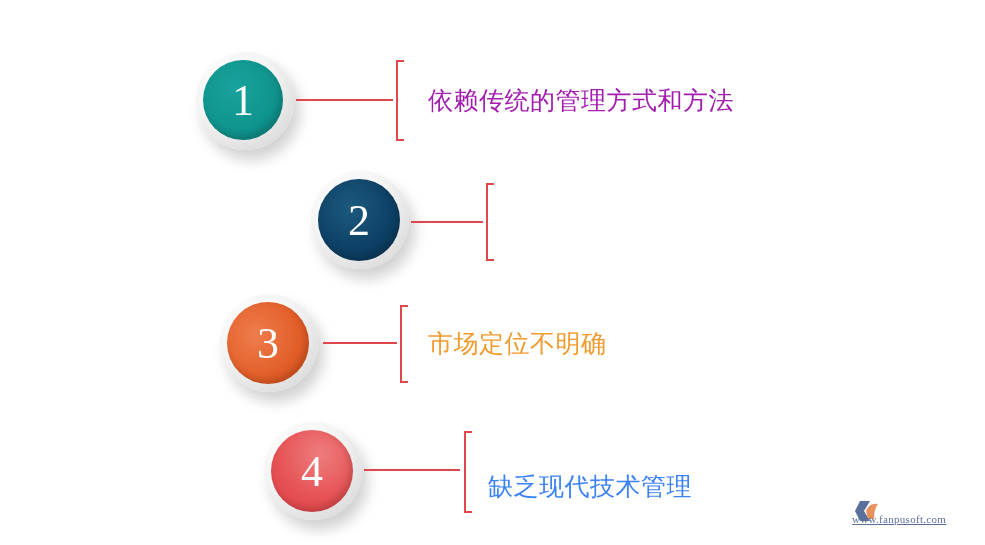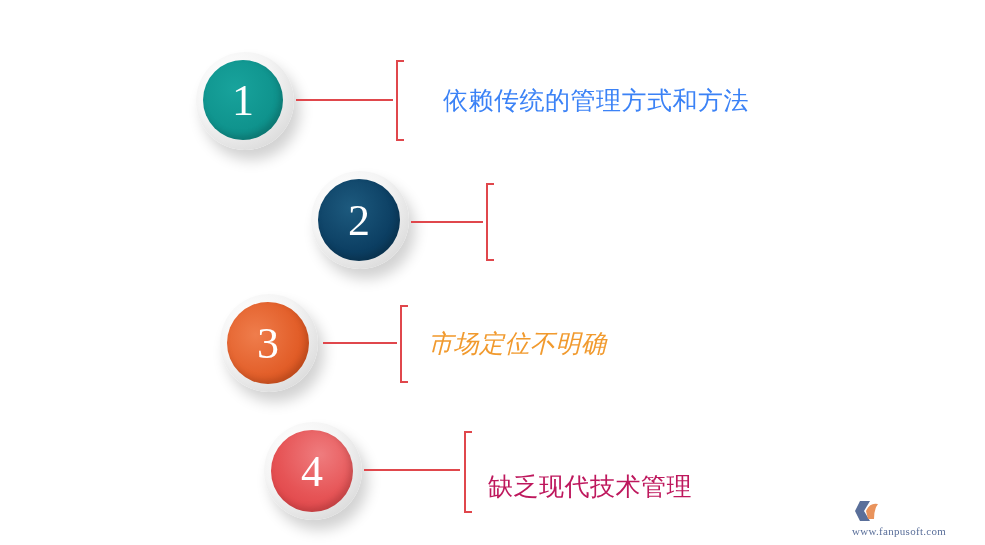--- a/index.html
+++ b/index.html
@@ -13,63 +13,63 @@
           color: #ffffff; font-family: "Liberation Serif", "DejaVu Serif", serif; font-size: 44px;
           box-shadow: inset -3px -4px 6px rgba(0,0,0,0.15); }
   .connector { position: absolute; height: 2px; background: #e0474c; }
   .bracket { position: absolute; width: 8px; border: 2px solid #e0474c; border-right: none; box-sizing: border-box; }
   .label { position: absolute; font-size: 25px; white-space: nowrap; letter-spacing: 0.5px;
            font-family: "DejaVu Serif", "Liberation Serif", serif; }
   .logo { position: absolute; left: 850px; top: 495px; width: 130px; height: 45px; }
   .logo-mark { position: absolute; left: 4px; top: 4px; width: 26px; height: 24px; }
   .logo-name { position: absolute; left: 32px; top: 0px; font-size: 22px; color: #5a6f9a;
                font-family: "DejaVu Sans", "Liberation Sans", sans-serif; letter-spacing: 1px; }
-  .logo-url { position: absolute; left: 2px; top: 30px; font-size: 11px; color: #5a6f9a;
-              font-family: "Liberation Serif", "DejaVu Serif", serif; letter-spacing: 0.3px; }
+  .logo-url { position: absolute; left: 2px; top: 18px; font-size: 11px; color: #5a6f9a;
+              font-family: "Liberation Serif", "DejaVu Serif", serif; letter-spacing: 0.3px; text-decoration: underline; }
 </style>
 </head>
 <body>
 
 <div class="item">
   <div class="halo" style="left:196px; top:52px; width:98px; height:98px;"></div>
   <div class="disc" style="left:203px; top:60px; width:80px; height:80px; background: radial-gradient(circle at 40% 35%, #18a39c, #0f938d 60%, #0c807a);">
     <span>1</span>
   </div>
   <div class="connector" style="left:296px; top:99px; width:97px;"></div>
   <div class="bracket" style="left:396px; top:60px; height:81px;"></div>
-  <div class="label" style="left:428px; top:84px; color:#3b82f6;margin-left:15px;">依赖传统的管理方式和方法</div>
+  <div class="label" style="left:428px; top:84px; color:#a21caf;">依赖传统的管理方式和方法</div>
 </div>
 
 <div class="item">
   <div class="halo" style="left:311px; top:171px; width:98px; height:98px;"></div>
   <div class="disc" style="left:318px; top:179px; width:82px; height:82px; background: radial-gradient(circle at 40% 35%, #1d5a7e, #0c3f63 60%, #093552);">
     <span>2</span>
   </div>
   <div class="connector" style="left:411px; top:221px; width:72px;"></div>
   <div class="bracket" style="left:486px; top:183px; height:78px;"></div>
 </div>
 
 <div class="item">
   <div class="halo" style="left:220px; top:294px; width:98px; height:98px;"></div>
   <div class="disc" style="left:227px; top:302px; width:82px; height:82px; background: radial-gradient(circle at 35% 40%, #ef7d4c, #e3602b 55%, #d64a14);">
     <span>3</span>
   </div>
   <div class="connector" style="left:323px; top:342px; width:74px;"></div>
   <div class="bracket" style="left:400px; top:305px; height:78px;"></div>
-  <div class="label" style="left:428px; top:327px; color:#f19a2e;font-style:italic;">市场定位不明确</div>
+  <div class="label" style="left:428px; top:327px; color:#f19a2e;">市场定位不明确</div>
 </div>
 
 <div class="item">
   <div class="halo" style="left:264px; top:422px; width:98px; height:98px;"></div>
   <div class="disc" style="left:271px; top:430px; width:82px; height:82px; background: radial-gradient(circle at 60% 30%, #ef7c7e, #e65456 55%, #dc3c40);">
     <span>4</span>
   </div>
   <div class="connector" style="left:364px; top:469px; width:96px;"></div>
   <div class="bracket" style="left:464px; top:431px; height:82px;"></div>
-  <div class="label" style="left:488px; top:470px; color:#be185d;">缺乏现代技术管理</div>
+  <div class="label" style="left:488px; top:470px; color:#3b82f6;">缺乏现代技术管理</div>
 </div>
 
 <div class="logo">
   <svg class="logo-mark" viewBox="0 0 26 24">
     <polygon points="6,2 16,2 10,12 16,22 6,22 1,12" fill="#5a6f9a"></polygon>
     <path d="M12,12 Q16,3 24,5 Q20,10 20,20 L14,20 Z" fill="#e9935c"></path>
   </svg>
   <div class="logo-url">www.fanpusoft.com</div>
 </div>
 

